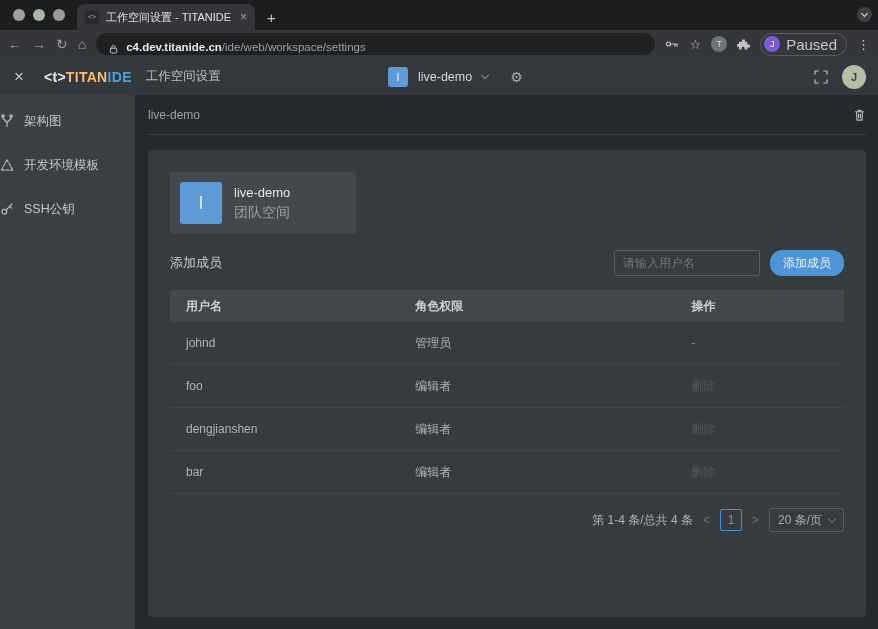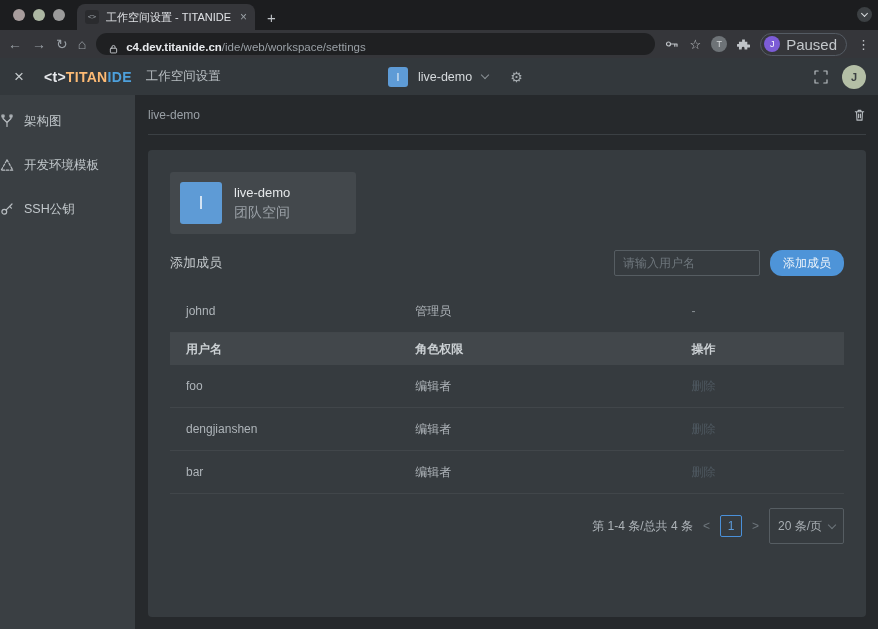--- a/index.html
+++ b/index.html
@@ -76,21 +76,21 @@
   .thead { background:#42474b; height:32px; }
   .thead span { color:#ccd1d4; font-size:12px; font-weight:bold; padding-left:16px; }
   .tr { height:43px; border-bottom:1px solid #41464a; }
   .tr span { color:#aeb4b9; font-size:12px; padding-left:16px; }
   .tr .action { color:#4e5860; }
   .tr .action.dash { color:#8b9196; }
 
   .pagination { margin-top:14px; display:flex; align-items:center; justify-content:flex-end; gap:10px; color:#aeb4b9; font-size:12px; }
   .pg-arrow { color:#6e767c; font-size:12px; }
   .pg-cur { width:22px; height:22px; border:1px solid #4a90d9; border-radius:2px; color:#5d9bd9; display:flex; align-items:center; justify-content:center; }
-  .pg-size { height:36px; border:1px solid #565d62; border-radius:2px; display:flex; align-items:center; gap:7px; padding:0 8px; color:#a8aeb3; }
+  .pg-size { height:24px; border:1px solid #565d62; border-radius:2px; display:flex; align-items:center; gap:7px; padding:0 8px; color:#a8aeb3; }
   .pg-size .chev { border-color:#6e767c; }
 
   svg .st { fill:none; stroke:#b8bdc1; stroke-width:1.2; stroke-linecap:round; stroke-linejoin:round; }
   svg .stt { fill:none; stroke:#c0c4c8; stroke-width:1.2; stroke-linecap:round; }
 </style>
 </head>
 <body>
 
 <div class="screen">
 
@@ -212,29 +212,29 @@
           </span>
         </div>
 
         <div class="section-row">
           <span class="sect-title">添加成员</span>
           <input class="userinput" placeholder="请输入用户名" style="">
           <button class="addbtn">添加成员</button>
         </div>
 
         <div class="table">
-          <div class="trow tr">
-            <span>johnd</span>
-            <span>管理员</span>
-            <span class="action dash">-</span>
-          </div>
           <div class="trow thead">
             <span>用户名</span>
             <span>角色权限</span>
             <span>操作</span>
+          </div>
+          <div class="trow tr">
+            <span>johnd</span>
+            <span>管理员</span>
+            <span class="action dash">-</span>
           </div>
           <div class="trow tr">
             <span>foo</span>
             <span>编辑者</span>
             <span class="action">删除</span>
           </div>
           <div class="trow tr">
             <span>dengjianshen</span>
             <span>编辑者</span>
             <span class="action">删除</span>

